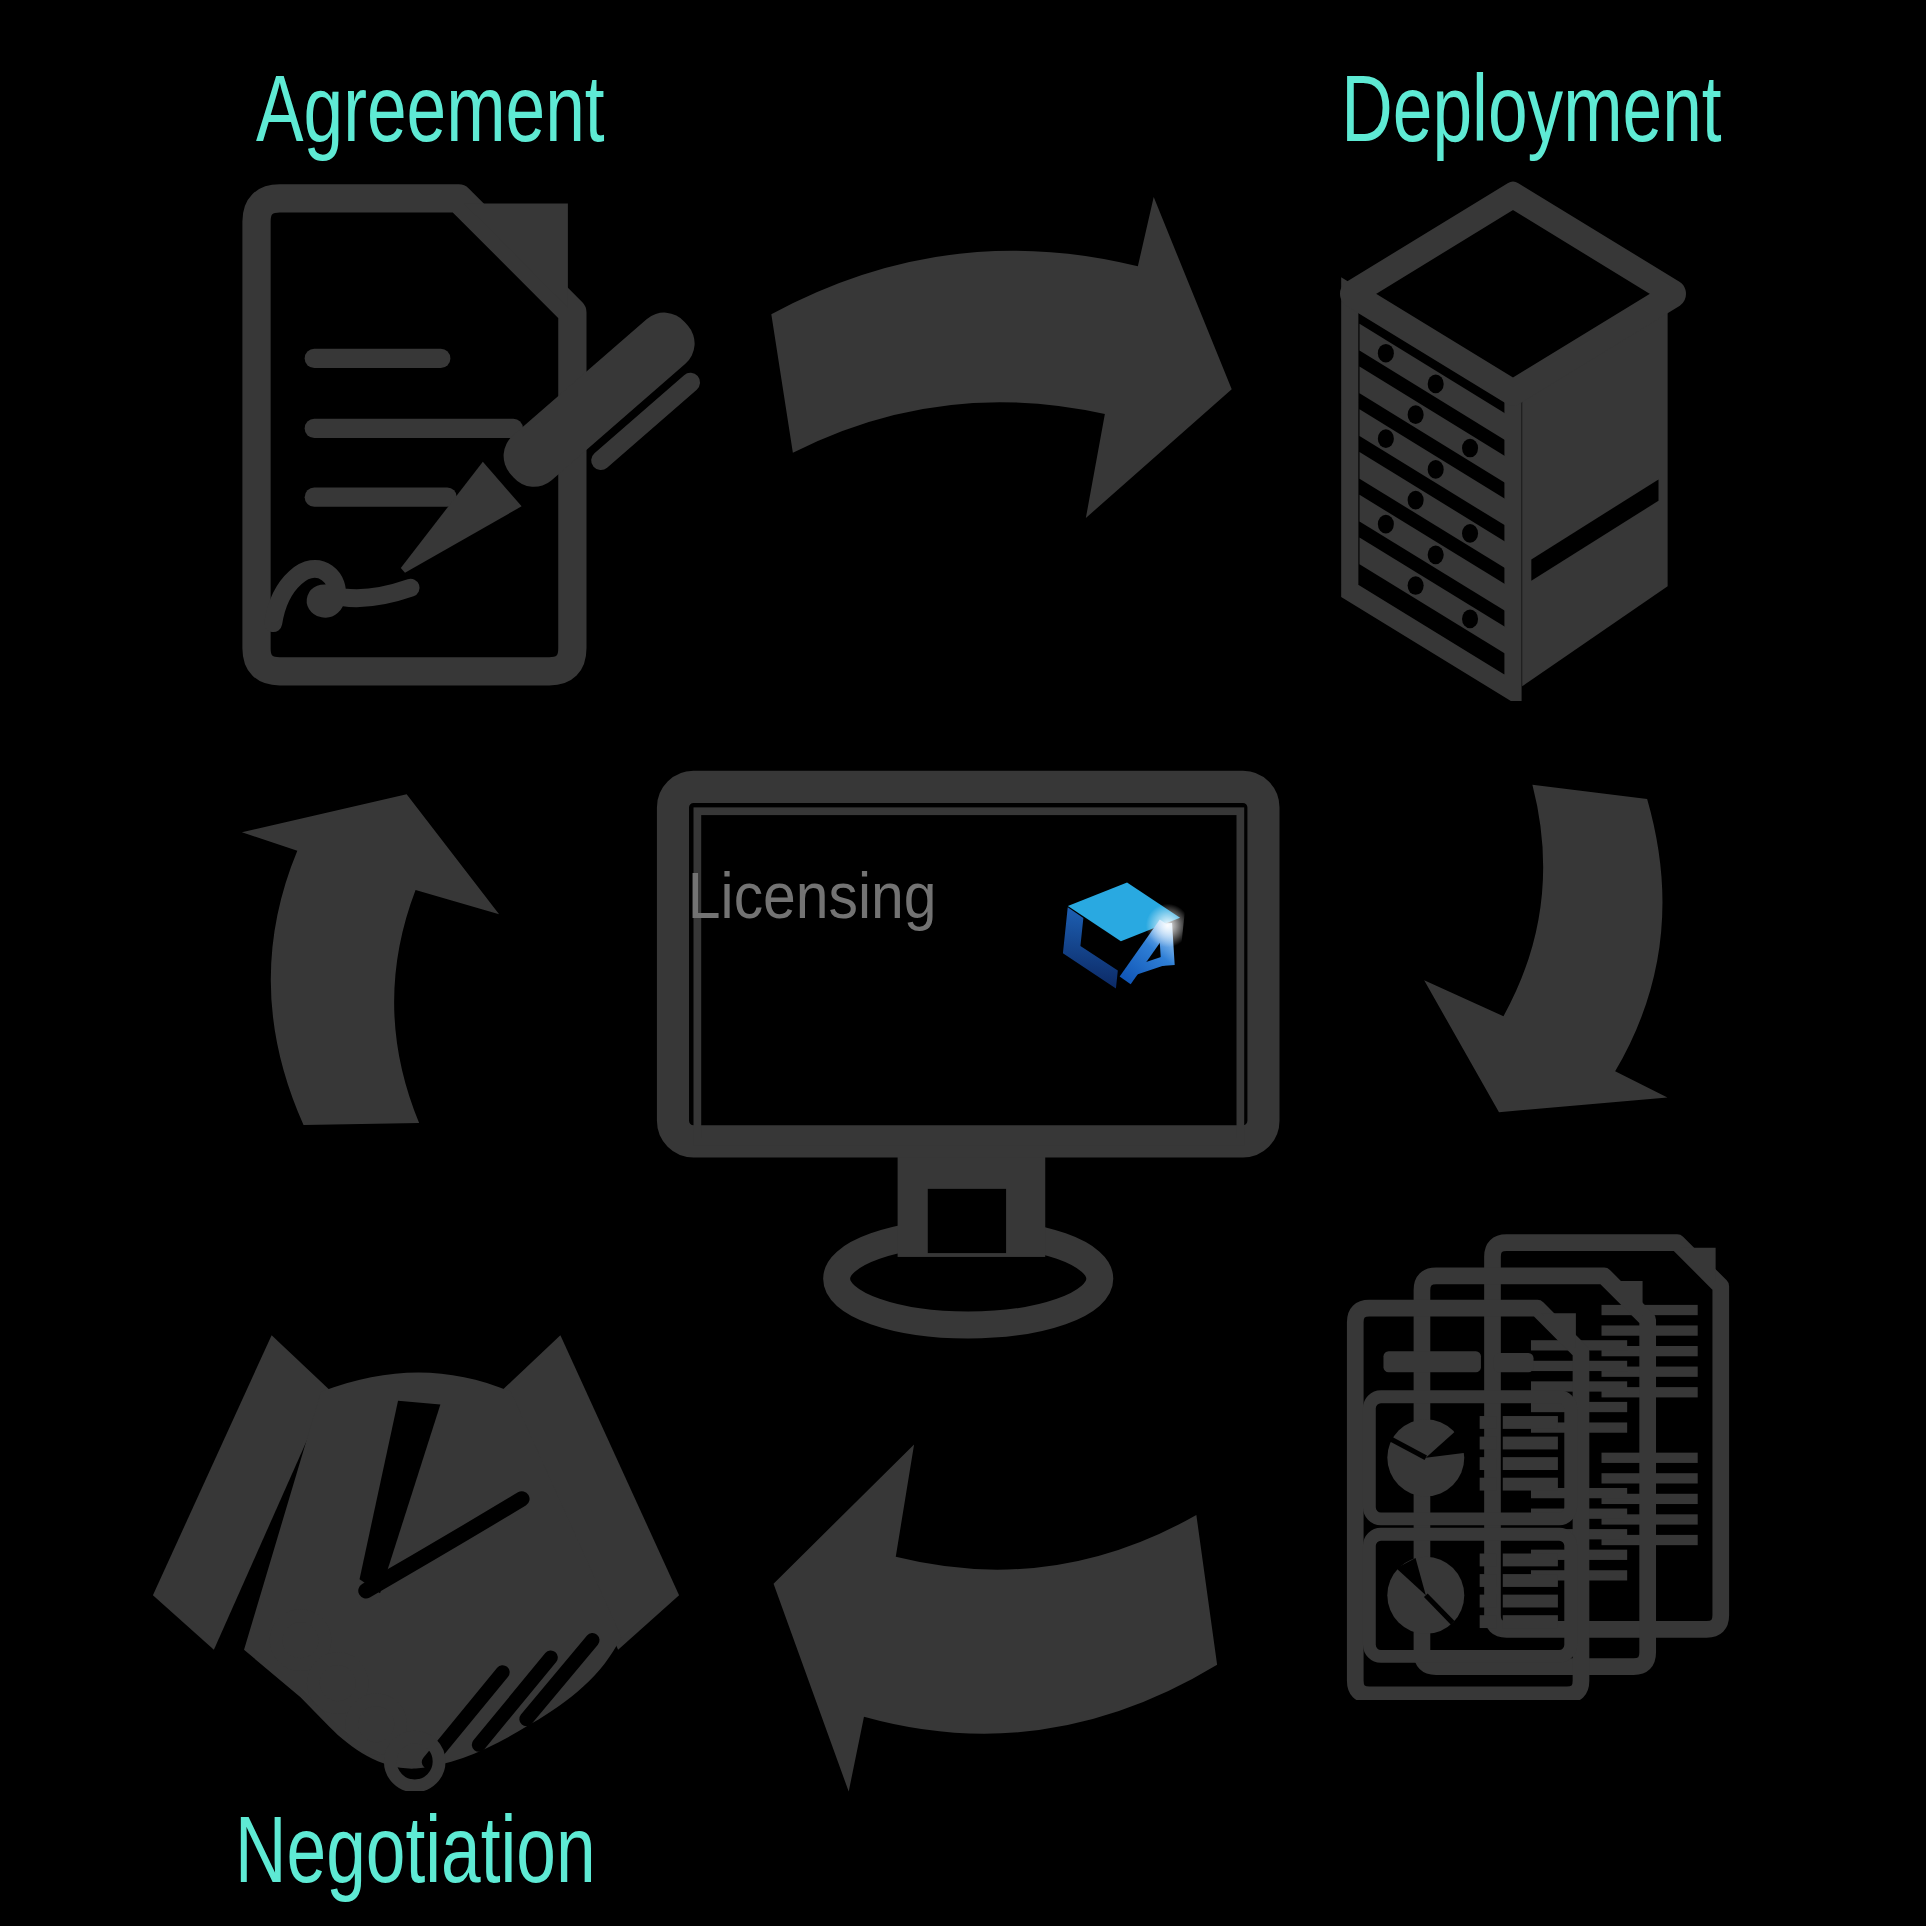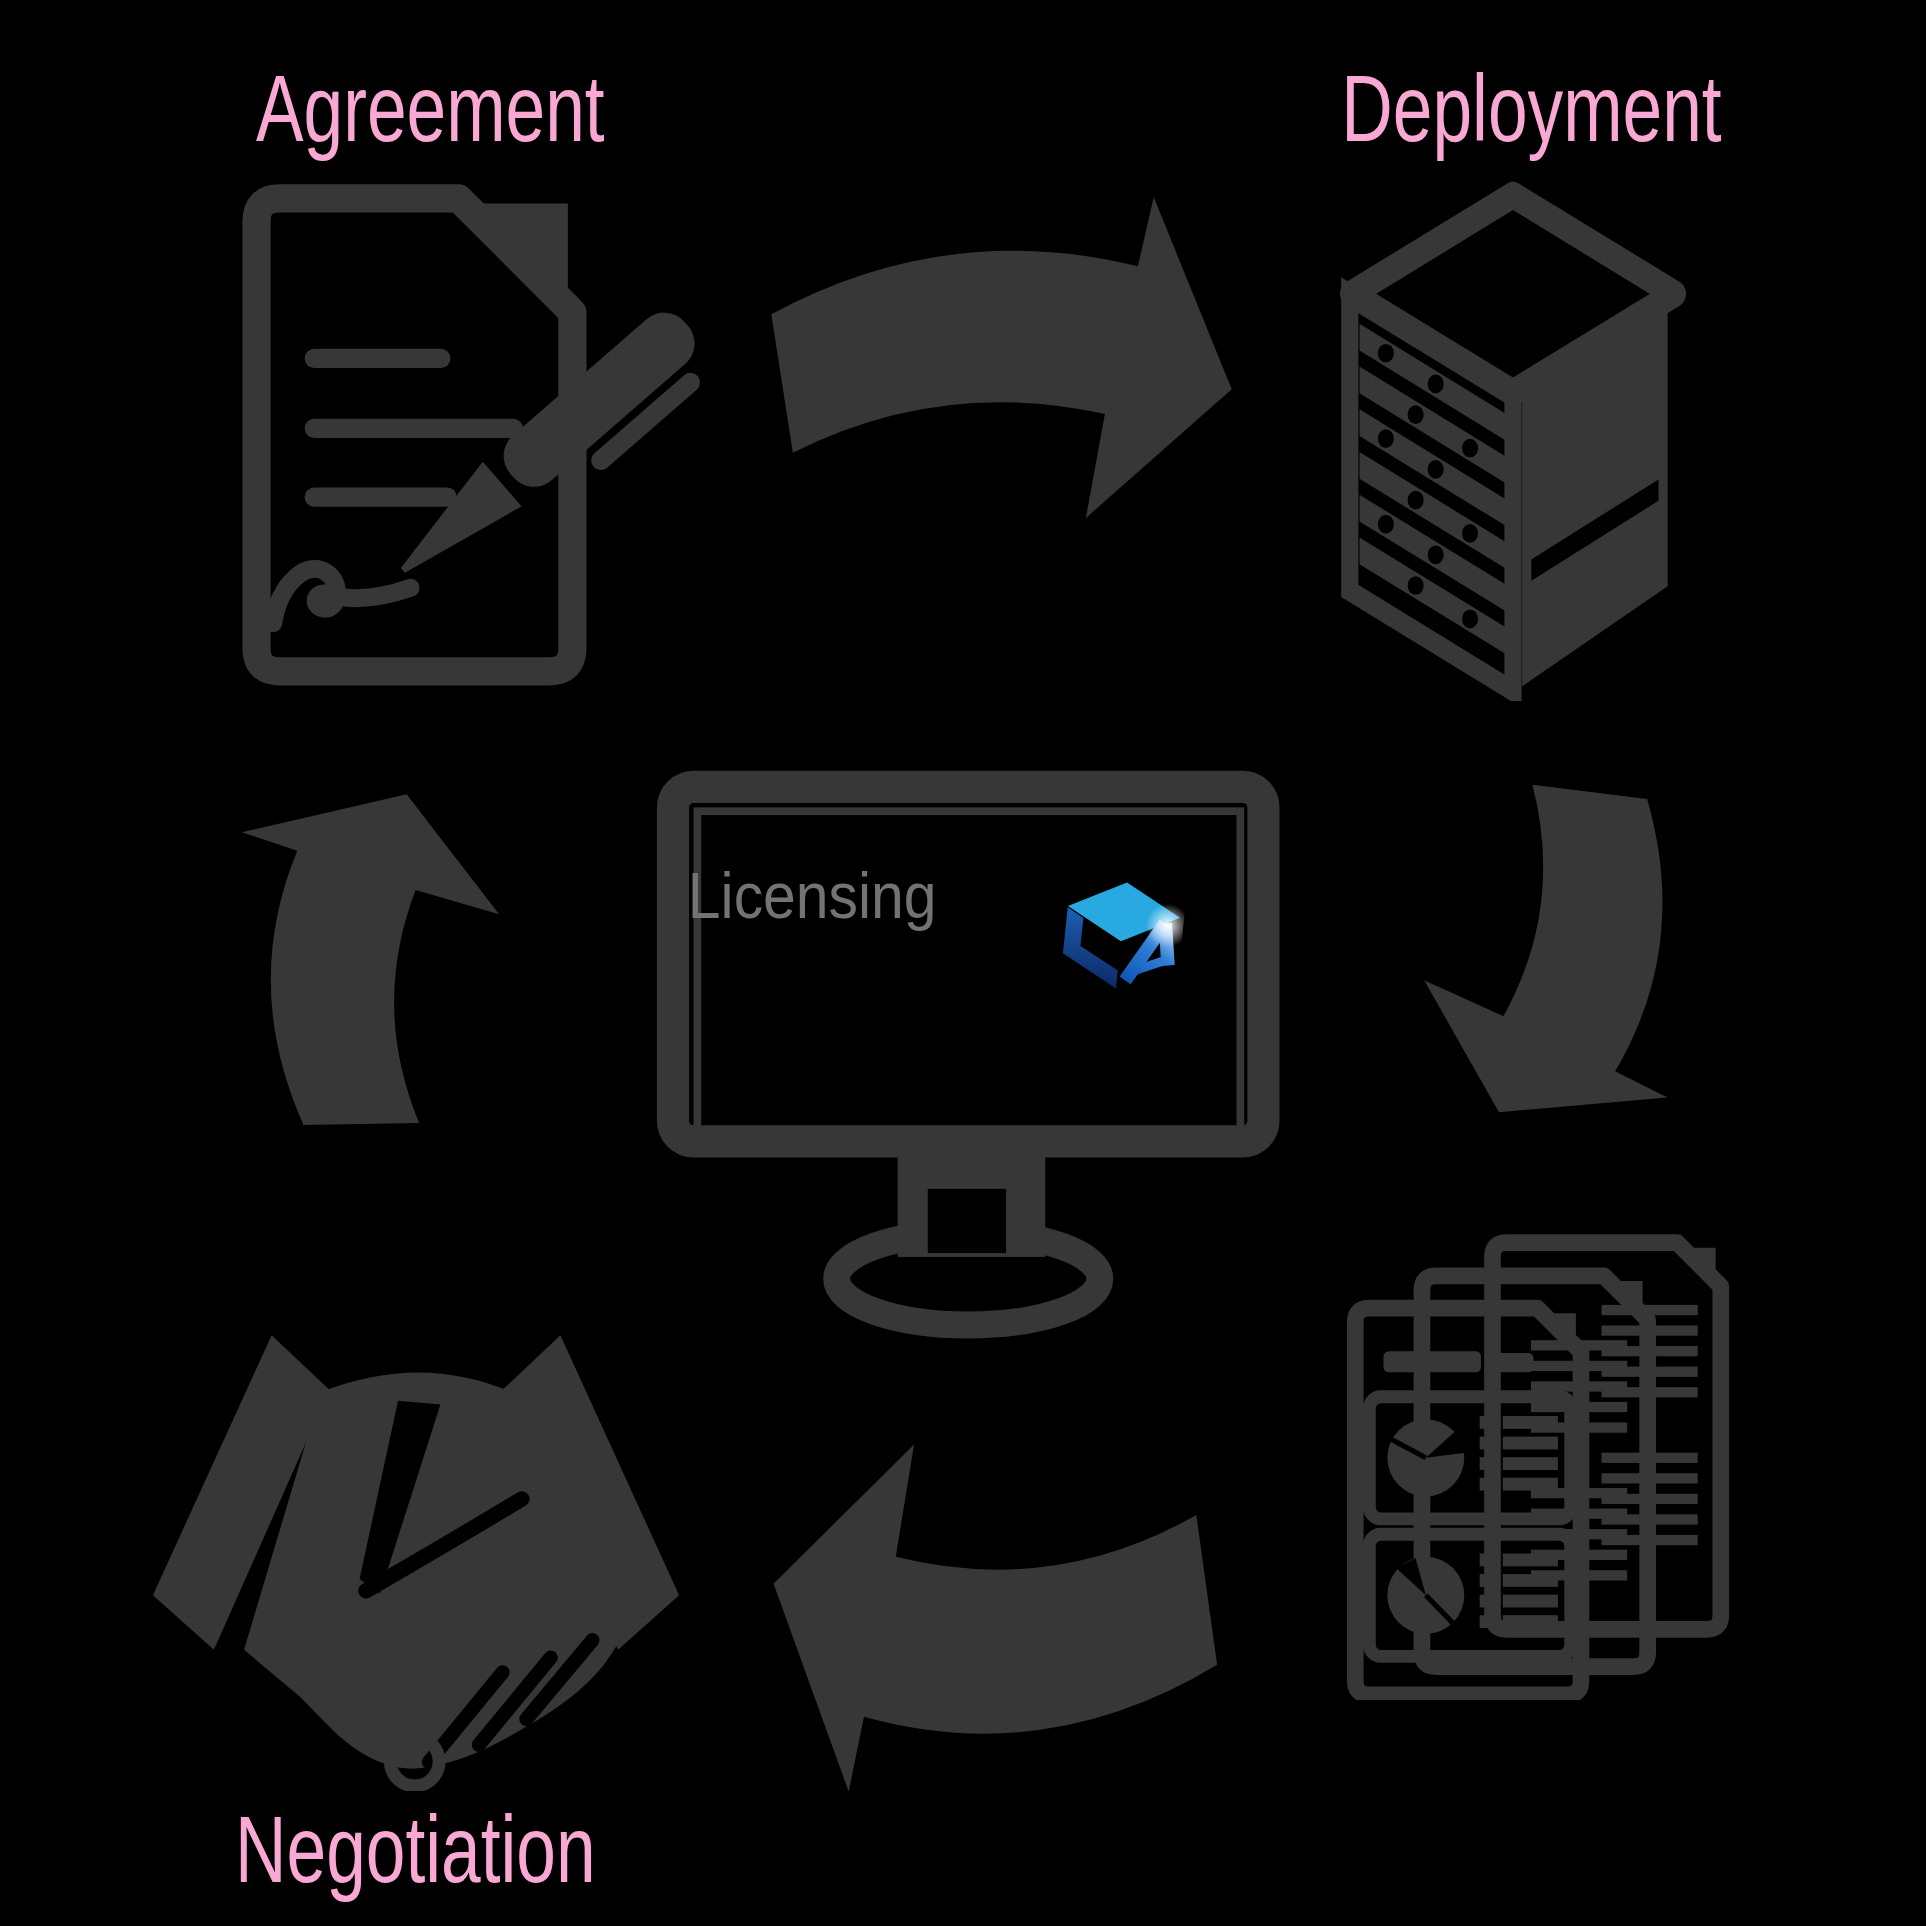--- a/index.html
+++ b/index.html
@@ -1,19 +1,19 @@
 <!DOCTYPE html>
 <html style="font-size:10.3px"><head>
 <meta charset="utf-8">
 <style>
   html,body{margin:0;padding:0;background:#000;}
   body{width:1926px;height:1926px;position:relative;overflow:hidden;
        font-family:"Liberation Sans",sans-serif;}
   .abs{position:absolute;}
-  .label{color:#f9a8d4;font-size:95px;text-align:center;white-space:nowrap;}
+  .label{color:#5eead4;font-size:95px;text-align:center;white-space:nowrap;}
   .label .sq{display:inline-block;transform:scaleX(0.75);transform-origin:50% 50%;}
   .screen-text{color:#737373;font-size:64px;line-height:78px;text-align:left;white-space:nowrap;}
   .screen-text .sq{display:inline-block;transform:scaleX(0.92);transform-origin:50% 50%;}
   svg{display:block;width:100%;height:100%;}
   .ic{fill:#373737;}
   .ics{fill:none;stroke:#373737;}
   .blk{fill:#000;}
   .blks{fill:none;stroke:#000;}
 </style>
 </head>

